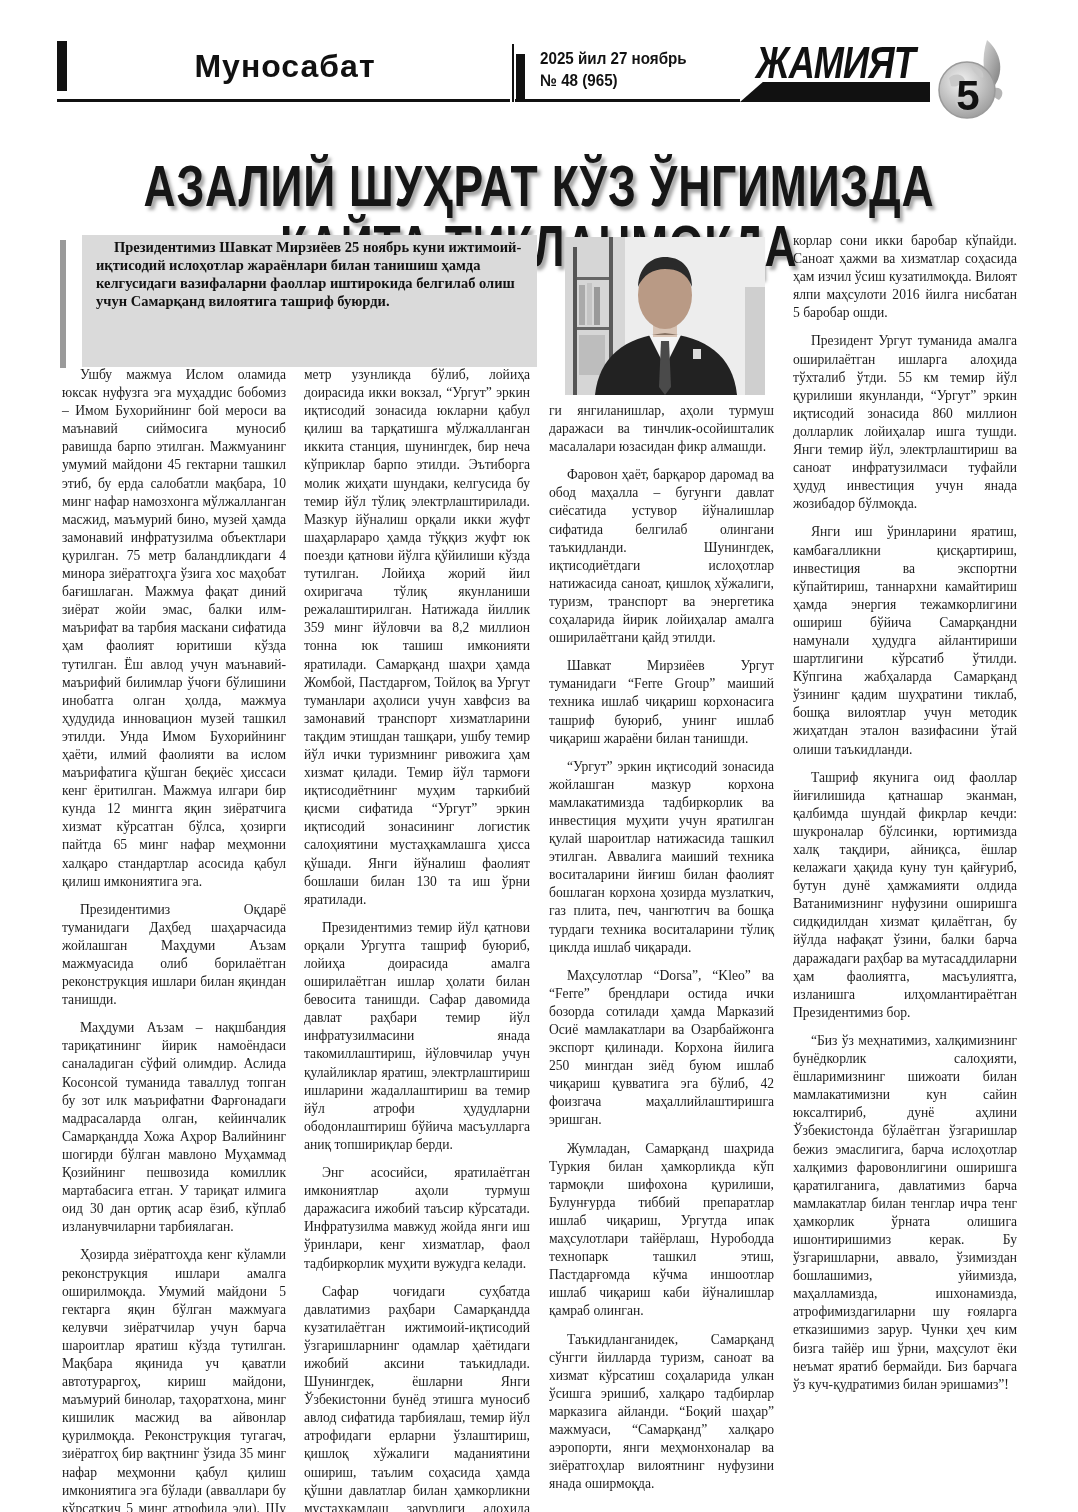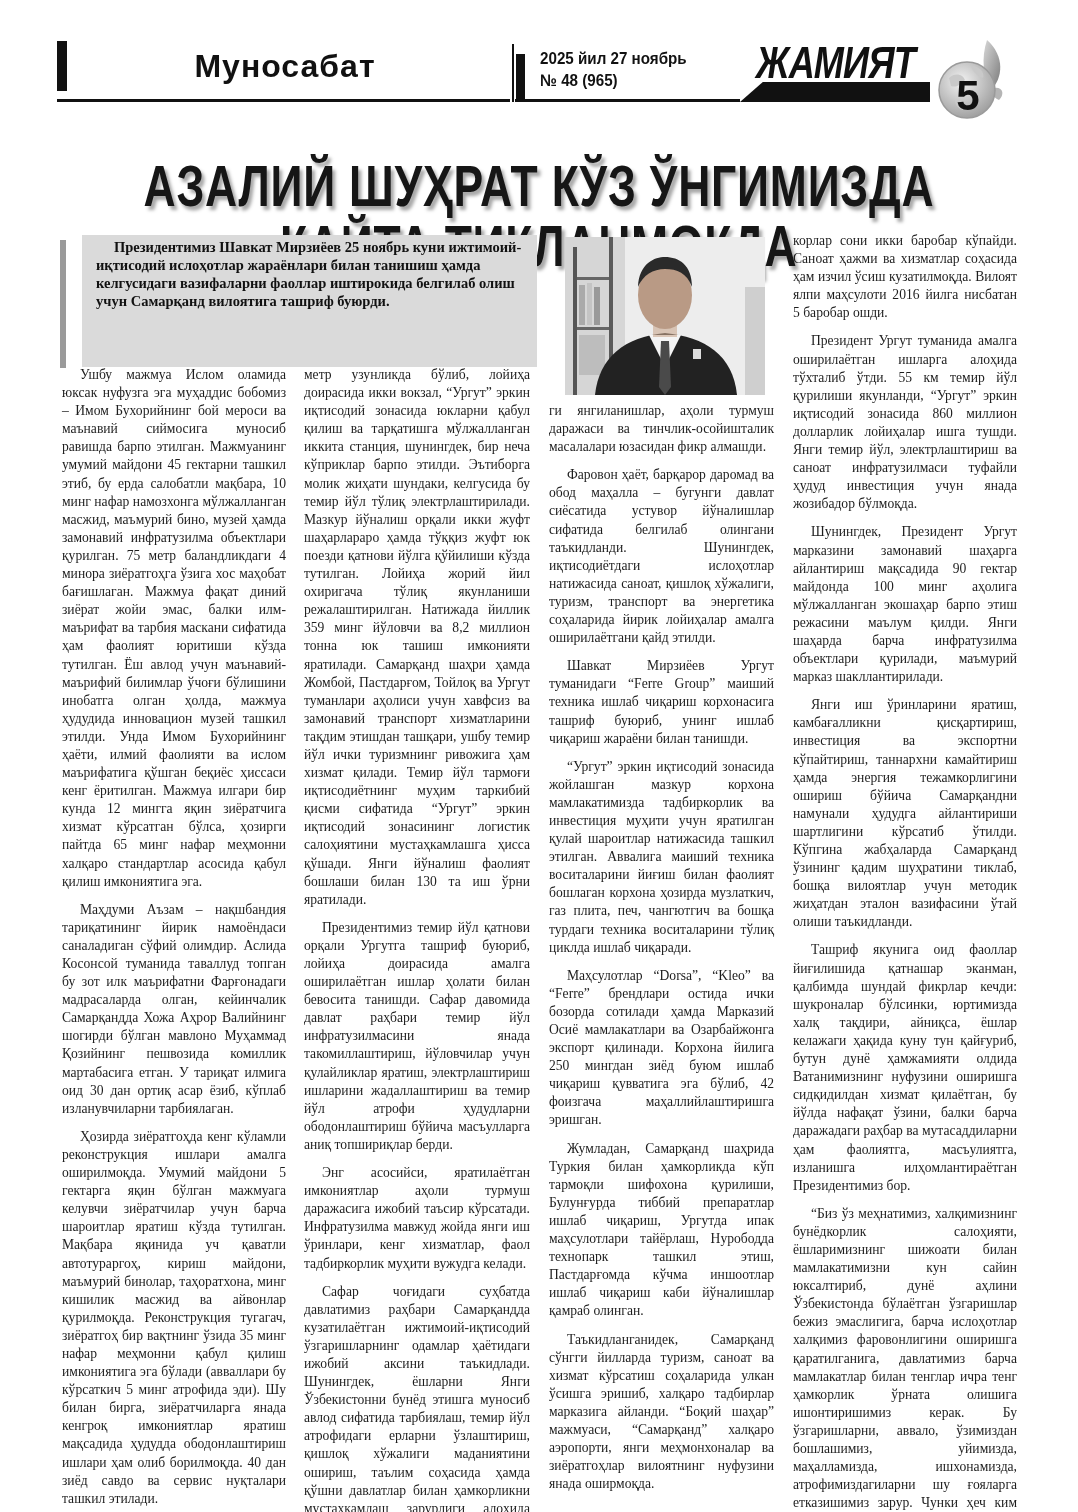--- a/index.html
+++ b/index.html
@@ -105,20 +105,21 @@
   <path d="M84 98 L100 130 L116 98 Z" fill="#f4f4f4"></path>
   <path d="M96 104 L104 104 L106 150 L100 158 L94 150 Z" fill="#4a4a4a"></path>
   <rect x="88" y="84" width="24" height="16" fill="#c9a88f" opacity="0.6"></rect>
   <ellipse cx="100" cy="58" rx="27" ry="34" fill="#b99a85"></ellipse>
   <path d="M73 50 C74 26 90 20 100 20 C114 20 127 28 127 50 C122 36 112 32 100 32 C88 32 78 38 73 50 Z" fill="#2a2a2a"></path>
   <rect x="128" y="112" width="8" height="10" fill="#ddd"></rect>
 </svg>
 
 <div class="col c1">
   <p>Ушбу мажмуа Ислом оламида юксак нуфузга эга муҳаддис бобомиз – Имом Бухорийнинг бой мероси ва маънавий сиймосига муносиб равишда барпо этилган. Мажмуанинг умумий майдони 45 гектарни ташкил этиб, бу ерда салобатли мақбара, 10 минг нафар намозхонга мўлжалланган масжид, маъмурий бино, музей ҳамда замонавий инфратузилма объектлари қурилган. 75 метр баландликдаги 4 минора зиёратгоҳга ўзига хос маҳобат бағишлаган. Мажмуа фақат диний зиёрат жойи эмас, балки илм-маърифат ва тарбия маскани сифатида ҳам фаолият юритиши кўзда тутилган. Ёш авлод учун маънавий-маърифий билимлар ўчоғи бўлишини инобатга олган ҳолда, мажмуа ҳудудида инновацион музей ташкил этилди. Унда Имом Бухорийнинг ҳаёти, илмий фаолияти ва ислом маърифатига қўшган беқиёс ҳиссаси кенг ёритилган. Мажмуа илгари бир кунда 12 мингга яқин зиёратчига хизмат кўрсатган бўлса, ҳозирги пайтда 65 минг нафар меҳмонни халқаро стандартлар асосида қабул қилиш имкониятига эга.</p>
+  <p>Президентимиз Оқдарё туманидаги Даҳбед шаҳарчасида жойлашган Маҳдуми Аъзам мажмуасида олиб борилаётган реконструкция ишлари билан яқиндан танишди.</p>
   <p>Маҳдуми Аъзам – нақшбандия тариқатининг йирик намоёндаси саналадиган сўфий олимдир. Аслида Косонсой туманида таваллуд топган бу зот илк маърифатни Фарғонадаги мадрасаларда олган, кейинчалик Самарқандда Хожа Аҳрор Валийнинг шогирди бўлган мавлоно Муҳаммад Қозийнинг пешвозида комиллик мартабасига етган. У тариқат илмига оид 30 дан ортиқ асар ёзиб, кўплаб изланувчиларни тарбиялаган.</p>
   <p>Ҳозирда зиёратгоҳда кенг кўламли реконструкция ишлари амалга оширилмоқда. Умумий майдони 5 гектарга яқин бўлган мажмуага келувчи зиёратчилар учун барча шароитлар яратиш кўзда тутилган. Мақбара яқинида уч қаватли автотураргоҳ, кириш майдони, маъмурий бинолар, таҳоратхона, минг кишилик масжид ва айвонлар қурилмоқда. Реконструкция тугагач, зиёратгоҳ бир вақтнинг ўзида 35 минг нафар меҳмонни қабул қилиш имкониятига эга бўлади (авваллари бу кўрсаткич 5 минг атрофида эди). Шу билан бирга, зиёратчиларга янада кенгроқ имкониятлар яратиш мақсадида ҳудудда ободонлаштириш ишлари ҳам олиб борилмоқда. 40 дан зиёд савдо ва сервис нуқталари ташкил этилади.</p>
 
 </div>
 
 <div class="col c2">
   <p class="cont">метр узунликда бўлиб, лойиҳа доирасида икки вокзал, “Ургут” эркин иқтисодий зонасида юкларни қабул қилиш ва тарқатишга мўлжалланган иккита станция, шунингдек, бир неча кўприклар барпо этилди. Эътиборга молик жиҳати шундаки, келгусида бу темир йўл тўлиқ электрлаштирилади. Мазкур йўналиш орқали икки жуфт шаҳарлараро ҳамда тўққиз жуфт юк поезди қатнови йўлга қўйилиши кўзда тутилган. Лойиҳа жорий йил охиригача тўлиқ якунланиши режалаштирилган. Натижада йиллик 359 минг йўловчи ва 8,2 миллион тонна юк ташиш имконияти яратилади. Самарқанд шаҳри ҳамда Жомбой, Пастдарғом, Тойлоқ ва Ургут туманлари аҳолиси учун хавфсиз ва замонавий транспорт хизматларини тақдим этишдан ташқари, ушбу темир йўл ички туризмнинг ривожига ҳам хизмат қилади. Темир йўл тармоғи иқтисодиётнинг муҳим таркибий қисми сифатида “Ургут” эркин иқтисодий зонасининг логистик салоҳиятини мустаҳкамлашга ҳисса қўшади. Янги йўналиш фаолият бошлаши билан 130 та иш ўрни яратилади.</p>
   <p>Президентимиз темир йўл қатнови орқали Ургутга ташриф буюриб, лойиҳа доирасида амалга оширилаётган ишлар ҳолати билан бевосита танишди. Сафар давомида давлат раҳбари темир йўл инфратузилмасини янада такомиллаштириш, йўловчилар учун қулайликлар яратиш, электрлаштириш ишларини жадаллаштириш ва темир йўл атрофи ҳудудларни ободонлаштириш бўйича масъулларга аниқ топшириқлар берди.</p>
   <p>Энг асосийси, яратилаётган имкониятлар аҳоли турмуш даражасига ижобий таъсир кўрсатади. Инфратузилма мавжуд жойда янги иш ўринлари, кенг хизматлар, фаол тадбиркорлик муҳити вужудга келади.</p>
   <p>Сафар чоғидаги суҳбатда давлатимиз раҳбари Самарқандда кузатилаётган ижтимоий-иқтисодий ўзгаришларнинг одамлар ҳаётидаги ижобий аксини таъкидлади. Шунингдек, ёшларни Янги Ўзбекистонни бунёд этишга муносиб авлод сифатида тарбиялаш, темир йўл атрофидаги ерларни ўзлаштириш, қишлоқ хўжалиги маданиятини ошириш, таълим соҳасида ҳамда қўшни давлатлар билан ҳамкорликни мустаҳкамлаш зарурлиги алоҳида қайд этилди.</p>
@@ -133,18 +134,17 @@
   <p>“Ургут” эркин иқтисодий зонасида жойлашган мазкур корхона мамлакатимизда тадбиркорлик ва инвестиция муҳити учун яратилган қулай шароитлар натижасида ташкил этилган. Аввалига маиший техника воситаларини йиғиш билан фаолият бошлаган корхона ҳозирда музлаткич, газ плита, печ, чангютгич ва бошқа турдаги техника воситаларини тўлиқ циклда ишлаб чиқаради.</p>
   <p>Маҳсулотлар “Dorsa”, “Kleo” ва “Ferre” брендлари остида ички бозорда сотилади ҳамда Марказий Осиё мамлакатлари ва Озарбайжонга экспорт қилинади. Корхона йилига 250 мингдан зиёд буюм ишлаб чиқариш қувватига эга бўлиб, 42 фоизгача маҳаллийлаштиришга эришган.</p>
   <p>Жумладан, Самарқанд шаҳрида Туркия билан ҳамкорликда кўп тармоқли шифохона қурилиши, Булунғурда тиббий препаратлар ишлаб чиқариш, Ургутда ипак маҳсулотлари тайёрлаш, Нурободда технопарк ташкил этиш, Пастдарғомда кўчма иншоотлар ишлаб чиқариш каби йўналишлар қамраб олинган.</p>
   <p>Таъкидланганидек, Самарқанд сўнгги йилларда туризм, саноат ва хизмат кўрсатиш соҳаларида улкан ўсишга эришиб, халқаро тадбирлар марказига айланди. “Боқий шаҳар” мажмуаси, “Самарқанд” халқаро аэропорти, янги меҳмонхоналар ва зиёратгоҳлар вилоятнинг нуфузини янада оширмоқда.</p>
 
 </div>
 
 <div class="col c4">
   <p class="cont">корлар сони икки баробар кўпайди. Саноат ҳажми ва хизматлар соҳасида ҳам изчил ўсиш кузатилмоқда. Вилоят ялпи маҳсулоти 2016 йилга нисбатан 5 баробар ошди.</p>
   <p>Президент Ургут туманида амалга оширилаётган ишларга алоҳида тўхталиб ўтди. 55 км темир йўл қурилиши якунланди, “Ургут” эркин иқтисодий зонасида 860 миллион долларлик лойиҳалар ишга тушди. Янги темир йўл, электрлаштириш ва саноат инфратузилмаси туфайли ҳудуд инвестиция учун янада жозибадор бўлмоқда.</p>
-  <p>Шунингдек, Президент Ургут марказини замонавий шаҳарга айлантириш мақсадида 90 гектар майдонда 100 минг аҳолига мўлжалланган экошаҳар барпо этиш режасини маълум қилди. Янги шаҳарда барча инфратузилма объектлари қурилади, маъмурий марказ шакллантирилади.</p>
   <p>Янги иш ўринларини яратиш, камбағалликни қисқартириш, инвестиция ва экспортни кўпайтириш, таннархни камайтириш ҳамда энергия тежамкорлигини ошириш бўйича Самарқандни намунали ҳудудга айлантириши шартлигини кўрсатиб ўтилди. Кўпгина жабҳаларда Самарқанд ўзининг қадим шуҳратини тиклаб, бошқа вилоятлар учун методик жиҳатдан эталон вазифасини ўтай олиши таъкидланди.</p>
   <p>Ташриф якунига оид фаоллар йиғилишида қатнашар эканман, қалбимда шундай фикрлар кечди: шукроналар бўлсинки, юртимизда халқ тақдири, айниқса, ёшлар келажаги ҳақида куну тун қайғуриб, бутун дунё ҳамжамияти олдида Ватанимизнинг нуфузини оширишга сидқидилдан хизмат қилаётган, бу йўлда нафақат ўзини, балки барча даражадаги раҳбар ва мутасаддиларни ҳам фаолиятга, масъулиятга, изланишга илҳомлантираётган Президентимиз бор.</p>
   <p>“Биз ўз меҳнатимиз, халқимизнинг бунёдкорлик салоҳияти, ёшларимизнинг шижоати билан мамлакатимизни кун сайин юксалтириб, дунё аҳлини Ўзбекистонда бўлаётган ўзгаришлар бежиз эмаслигига, барча ислоҳотлар халқимиз фаровонлигини оширишга қаратилганига, давлатимиз барча мамлакатлар билан тенглар ичра тенг ҳамкорлик ўрната олишига ишонтиришимиз керак. Бу ўзгаришларни, аввало, ўзимиздан бошлашимиз, уйимизда, маҳалламизда, ишхонамизда, атрофимиздагиларни шу ғояларга етказишимиз зарур. Чунки ҳеч ким бизга тайёр иш ўрни, маҳсулот ёки неъмат яратиб бермайди. Биз барчага ўз куч-қудратимиз билан эришамиз”!</p>
 
 </div>
 
 </body></html>

